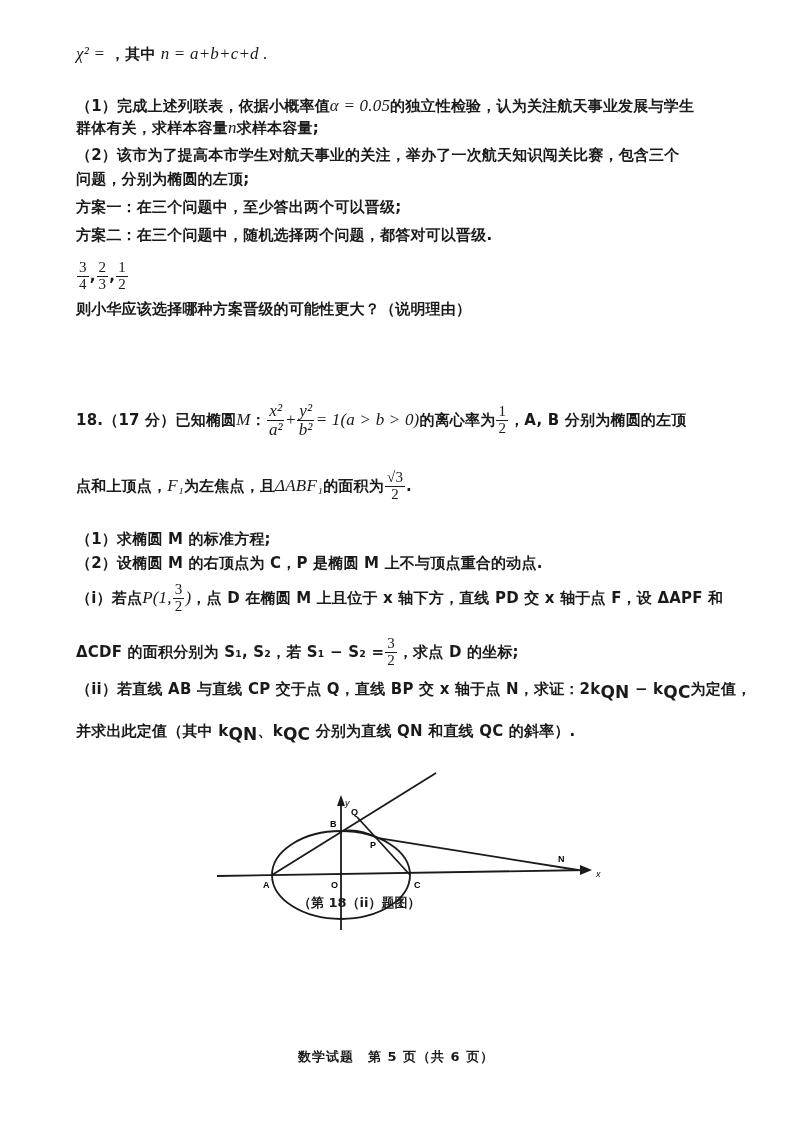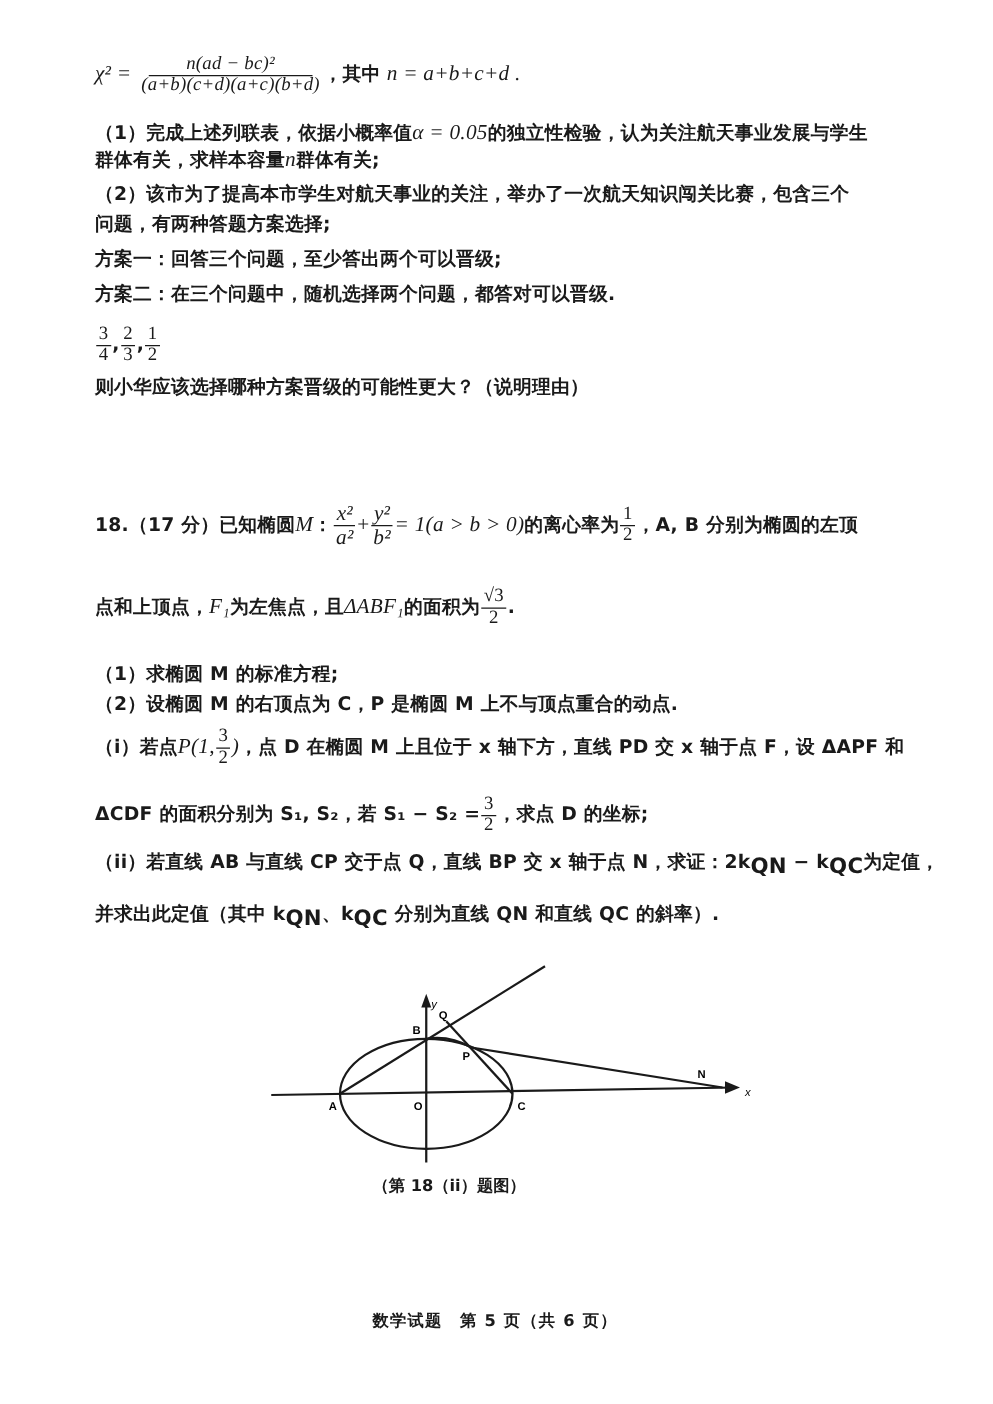--- a/index.html
+++ b/index.html
@@ -7,50 +7,47 @@
          font-family: "DejaVu Serif", serif; color: #1a1a1a; }
   .line { position: absolute; left: 76px; white-space: nowrap; font-size: 15px; font-weight: bold;
           font-family: "DejaVu Sans", sans-serif; letter-spacing: 0.2px; }
   .m { font-family: "Liberation Serif", serif; font-style: italic; font-weight: normal; font-size: 17px; }
   .mn { font-family: "Liberation Serif", serif; font-style: normal; font-weight: normal; font-size: 17px; }
   .frac { display: inline-flex; flex-direction: column; align-items: center; vertical-align: middle;
           font-family: "Liberation Serif", serif; font-weight: normal; line-height: 1.05; margin: 0 1px; }
   .frac .num { border-bottom: 1.2px solid #1a1a1a; padding: 0 2px; }
   .frac .den { padding: 0 2px; }
   sup, sub { font-size: 17px; }
-  .caption { position: absolute; left: 298px; top: 940px; font-size: 13px; font-weight: bold;
+  .caption { position: absolute; left: 298px; top: 894px; font-size: 13px; font-weight: bold;
              font-family: "DejaVu Sans", sans-serif; }
   .footer { position: absolute; left: 298px; top: 1048px; font-size: 13px; font-weight: bold;
             font-family: "DejaVu Sans", sans-serif; letter-spacing: 1px; }
   svg text { font-family: "Liberation Sans", sans-serif; font-size: 9px; font-weight: bold; }
 </style>
 </head>
 <body>
 
 <div class="line" style="top:44px; font-weight:normal;">
   <span class="m">χ² =</span>
-  <span class="frac" style="font-style:italic;">
-    <span class="num" style="padding:0 30px;">n(ad − bc)²</span>
-    <span class="den">(a+b)(c+d)(a+c)(b+d)</span>
-  </span><span style="font-weight:bold;">，其中</span>
+  <span style="font-weight:bold;">，其中</span>
   <span class="m">n = a+b+c+d .</span>
 </div>
 
 <div class="line" style="top:96px;">
   <span>（1）</span><span>完成上述列联表，依据小概率值</span><span class="m">α = 0.05</span><span>的独立性检验，认为关注航天事业发展与学生</span>
 </div>
 <div class="line" style="top:118px;">
-  <span>群体有关，求样本容量</span><span class="m">n</span><span>群体有关;</span>
+  <span>群体有关，求样本容量</span><span class="m">n</span><span>求样本容量;</span>
 </div>
 
 <div class="line" style="top:146px;">
   <span>（2）</span><span>该市为了提高本市学生对航天事业的关注，举办了一次航天知识闯关比赛，包含三个</span>
 </div>
-<div class="line" style="top:170px;">问题，有两种答题方案选择;</div>
-<div class="line" style="top:198px;">方案一：回答三个问题，至少答出两个可以晋级;</div>
+<div class="line" style="top:170px;">问题，分别为椭圆的左顶;</div>
+<div class="line" style="top:198px;">方案一：在三个问题中，至少答出两个可以晋级;</div>
 <div class="line" style="top:226px;">方案二：在三个问题中，随机选择两个问题，都答对可以晋级.</div>
 
 <div class="line" style="top:260px;">
   <span class="frac">
       <span class="num">3</span>
       <span class="den">4</span>
     </span>,<span class="frac">
       <span class="num">2</span>
       <span class="den">3</span>
     </span>,<span class="frac">

